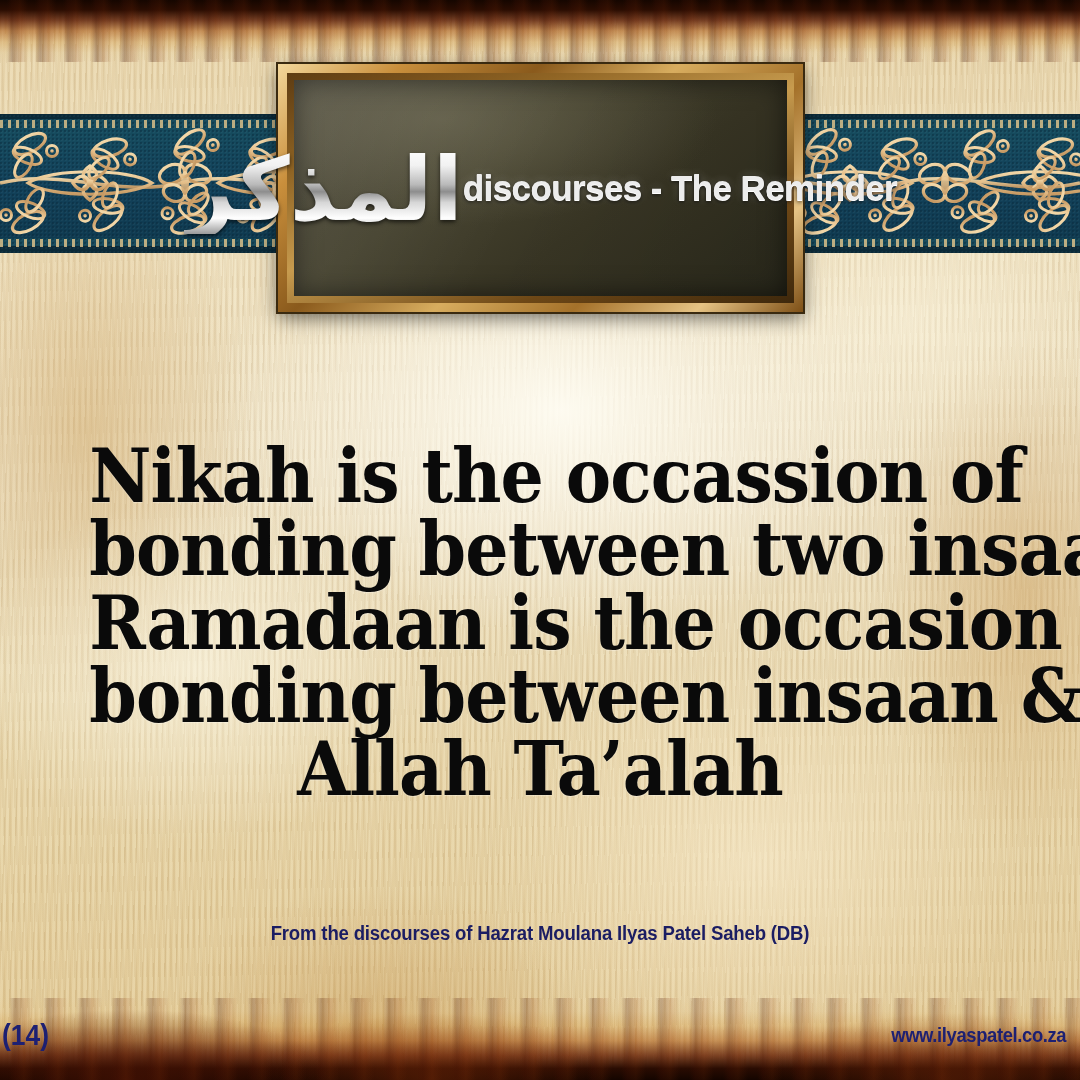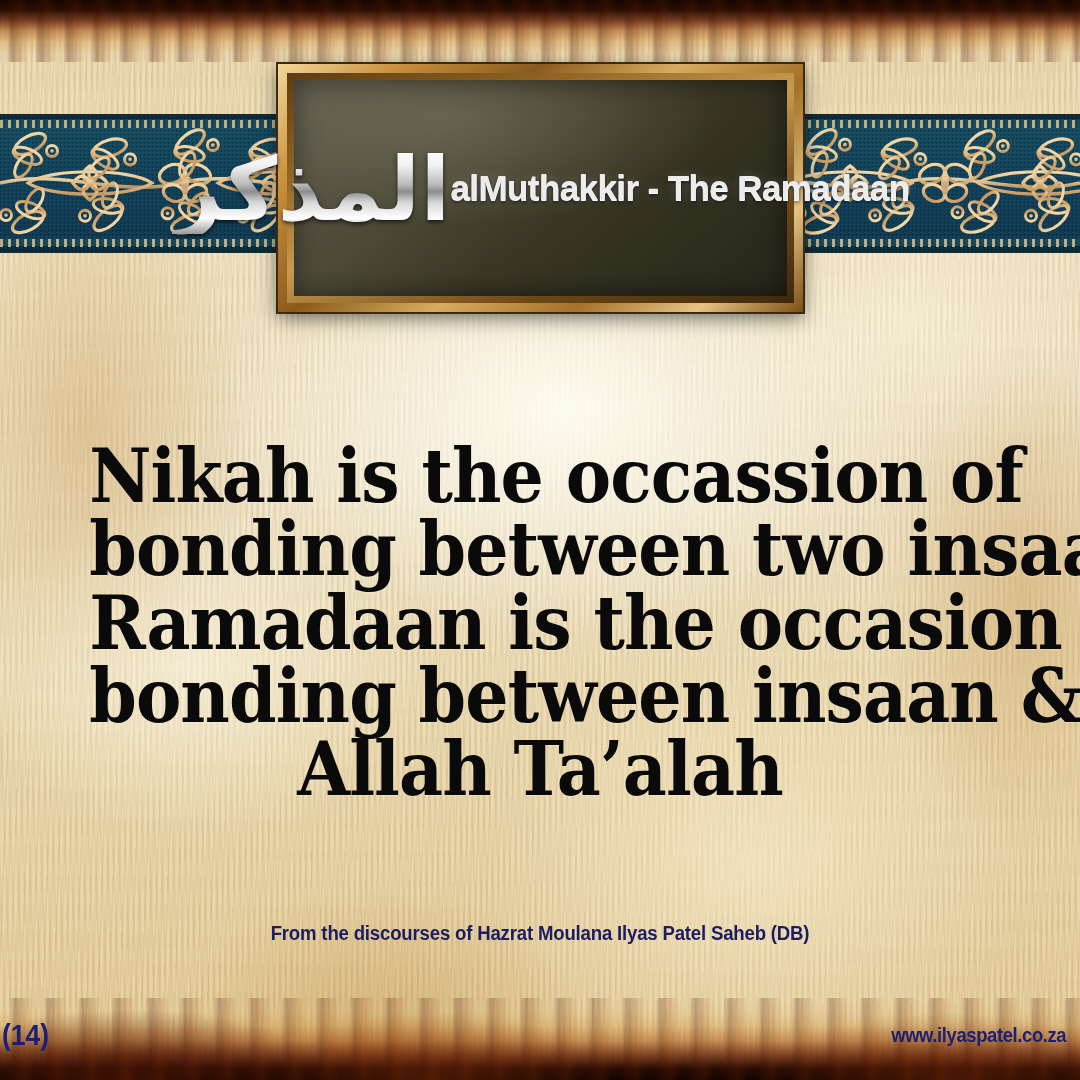--- a/index.html
+++ b/index.html
@@ -363,21 +363,21 @@
         <use href="#leafCluster" transform="translate(978,109) rotate(190)"></use>
         <use href="#leafCluster" transform="translate(1054,104) rotate(168)"></use>
       </g>
     </svg>
   </div>
 
   <div class="plaque">
     <div class="plaque-inner-bevel">
       <div class="plaque-face">
         <div class="arabic-logo">المذكر</div>
-        <div class="logo-subtitle">alMuthakkir - The Ramadaan</div>
+        <div class="logo-subtitle">discourses - The Reminder</div>
       </div>
     </div>
   </div>
 
   <div class="quote">
     <span class="quote-line">Nikah is the occassion of</span>
     <span class="quote-line">bonding between two insaan,</span>
     <span class="quote-line">Ramadaan is the occasion of</span>
     <span class="quote-line">bonding between insaan &amp;</span>
     <span class="quote-line">Allah Ta’alah</span>

